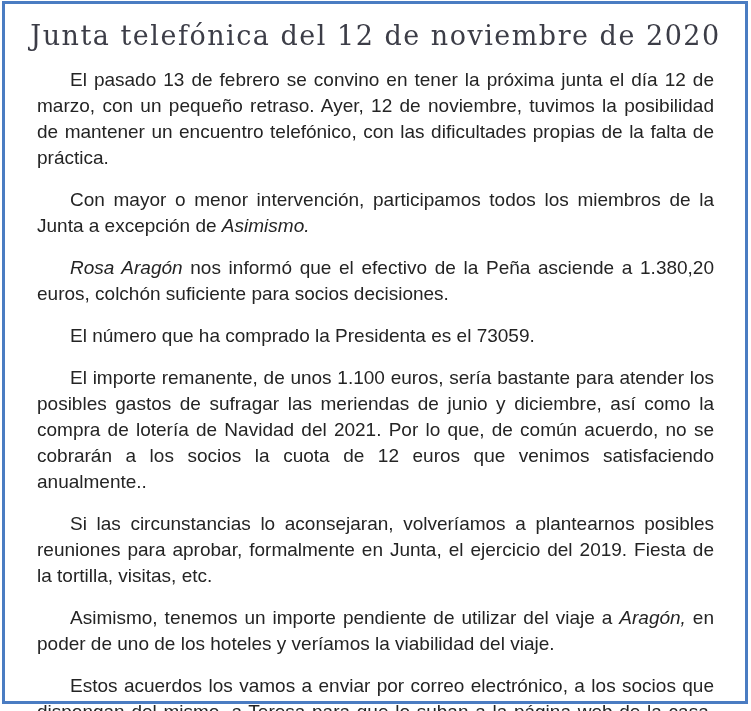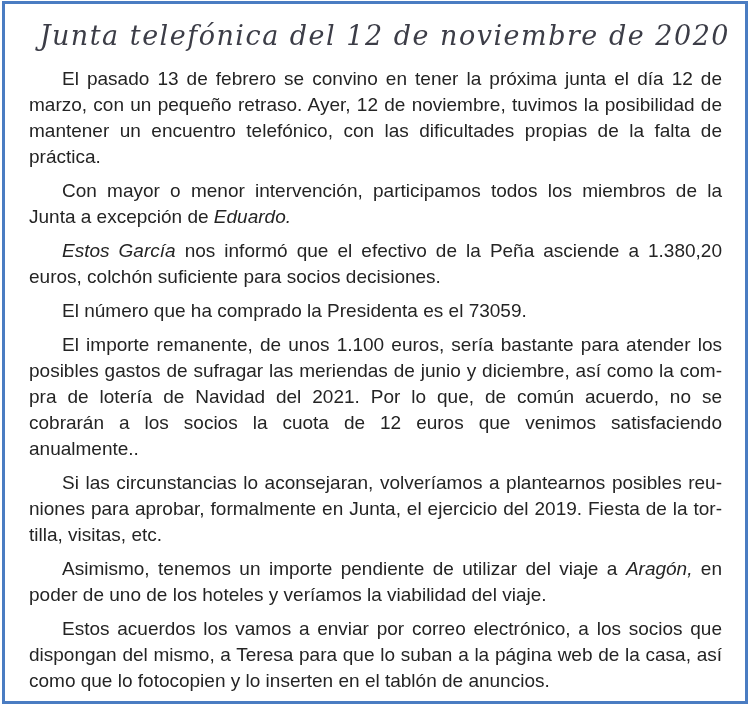--- a/index.html
+++ b/index.html
@@ -18,47 +18,46 @@
     border: 3px solid #4a7cc2;
     background: #ffffff;
     padding: 8px 15px 0 16px;
   }
   .doc-title {
     font-family: "DejaVu Serif", serif;
     font-weight: normal;
     font-size: 27px;
     letter-spacing: 1.5px;
     color: #3c3d47;
-    text-align: right;
+    text-align: center;
     margin: 8px 0 15px 0;
-    font-style: italic;
   }
   .body-text p {
     font-family: "Liberation Sans", sans-serif;
     font-size: 19px;
     line-height: 26px;
     color: #242424;
     text-align: justify;
     text-indent: 33px;
-    margin: 8px;
+    margin: 16px;
     hyphens: manual;
     -webkit-hyphens: manual;
   }
   .body-text em {
     font-style: italic;
   }
 </style>
 </head>
 <body>
 
 <div class="frame">
   <h1 class="doc-title">Junta telefónica del 12 de noviembre de 2020</h1>
   <div class="body-text" id="body-text">
       <p><span>El pasado 13 de febrero se convino en tener la próxima junta el día 12 de marzo, con un pequeño retraso. Ayer, 12 de noviembre, tuvimos la posibilidad de mantener un encuentro telefónico, con las dificultades propias de la falta de práctica.</span></p>
-      <p><span>Con mayor o menor intervención, participamos todos los miembros de la Junta a excepción de </span><em>Eduardo.</em></p>
-      <p><em>Estos García</em><span> nos informó que el efectivo de la Peña asciende a 1.380,20 euros, colchón suficiente para socios decisiones.</span></p>
+      <p><span>Con mayor o menor intervención, participamos todos los miembros de la Junta a excepción de </span><em>Asimismo.</em></p>
+      <p><em>Rosa Aragón</em><span> nos informó que el efectivo de la Peña asciende a 1.380,20 euros, colchón suficiente para socios decisiones.</span></p>
       <p><span>El número que ha comprado la Presidenta es el 73059.</span></p>
       <p><span>El importe remanente, de unos 1.100 euros, sería bastante para atender los posibles gastos de sufragar las meriendas de junio y diciembre, así como la com­pra de lotería de Navidad del 2021. Por lo que, de común acuerdo, no se cobrarán a los socios la cuota de 12 euros que venimos satisfaciendo anualmente..</span></p>
       <p><span>Si las circunstancias lo aconsejaran, volveríamos a plantearnos posibles reu­niones para aprobar, formalmente en Junta, el ejercicio del 2019. Fiesta de la tor­tilla, visitas, etc.</span></p>
       <p><span>Asimismo, tenemos un importe pendiente de utilizar del viaje a </span><em>Aragón,</em><span> en poder de uno de los hoteles y veríamos la viabilidad del viaje.</span></p>
       <p><span>Estos acuerdos los vamos a enviar por correo electrónico, a los socios que dispongan del mismo, a Teresa para que lo suban a la página web de la casa, así como que lo fotocopien y lo inserten en el tablón de anuncios.</span></p>
     </div>
 </div>
 
 </body></html>

